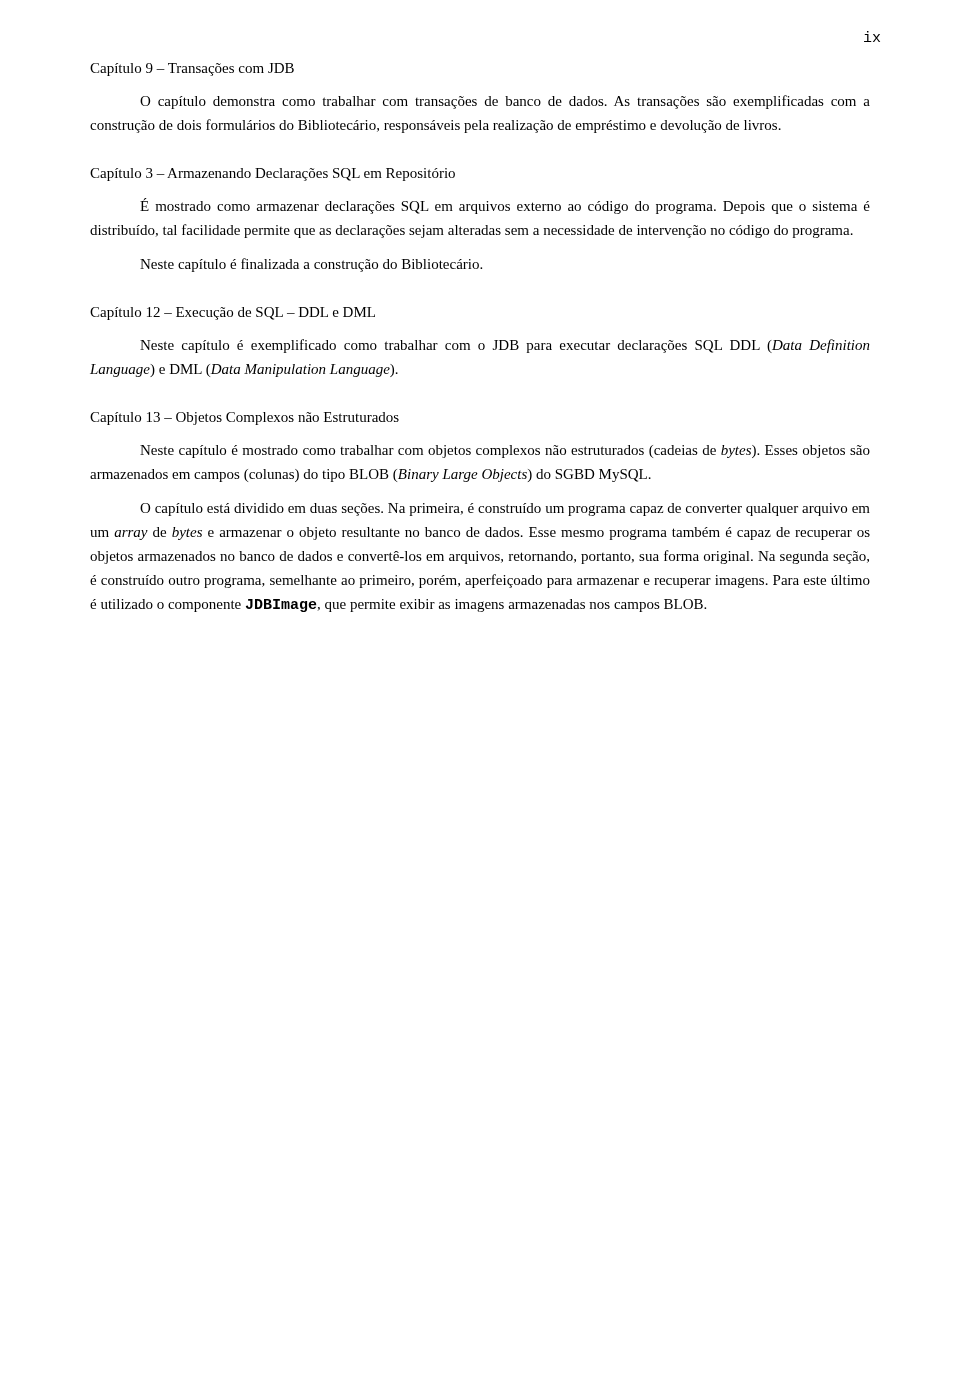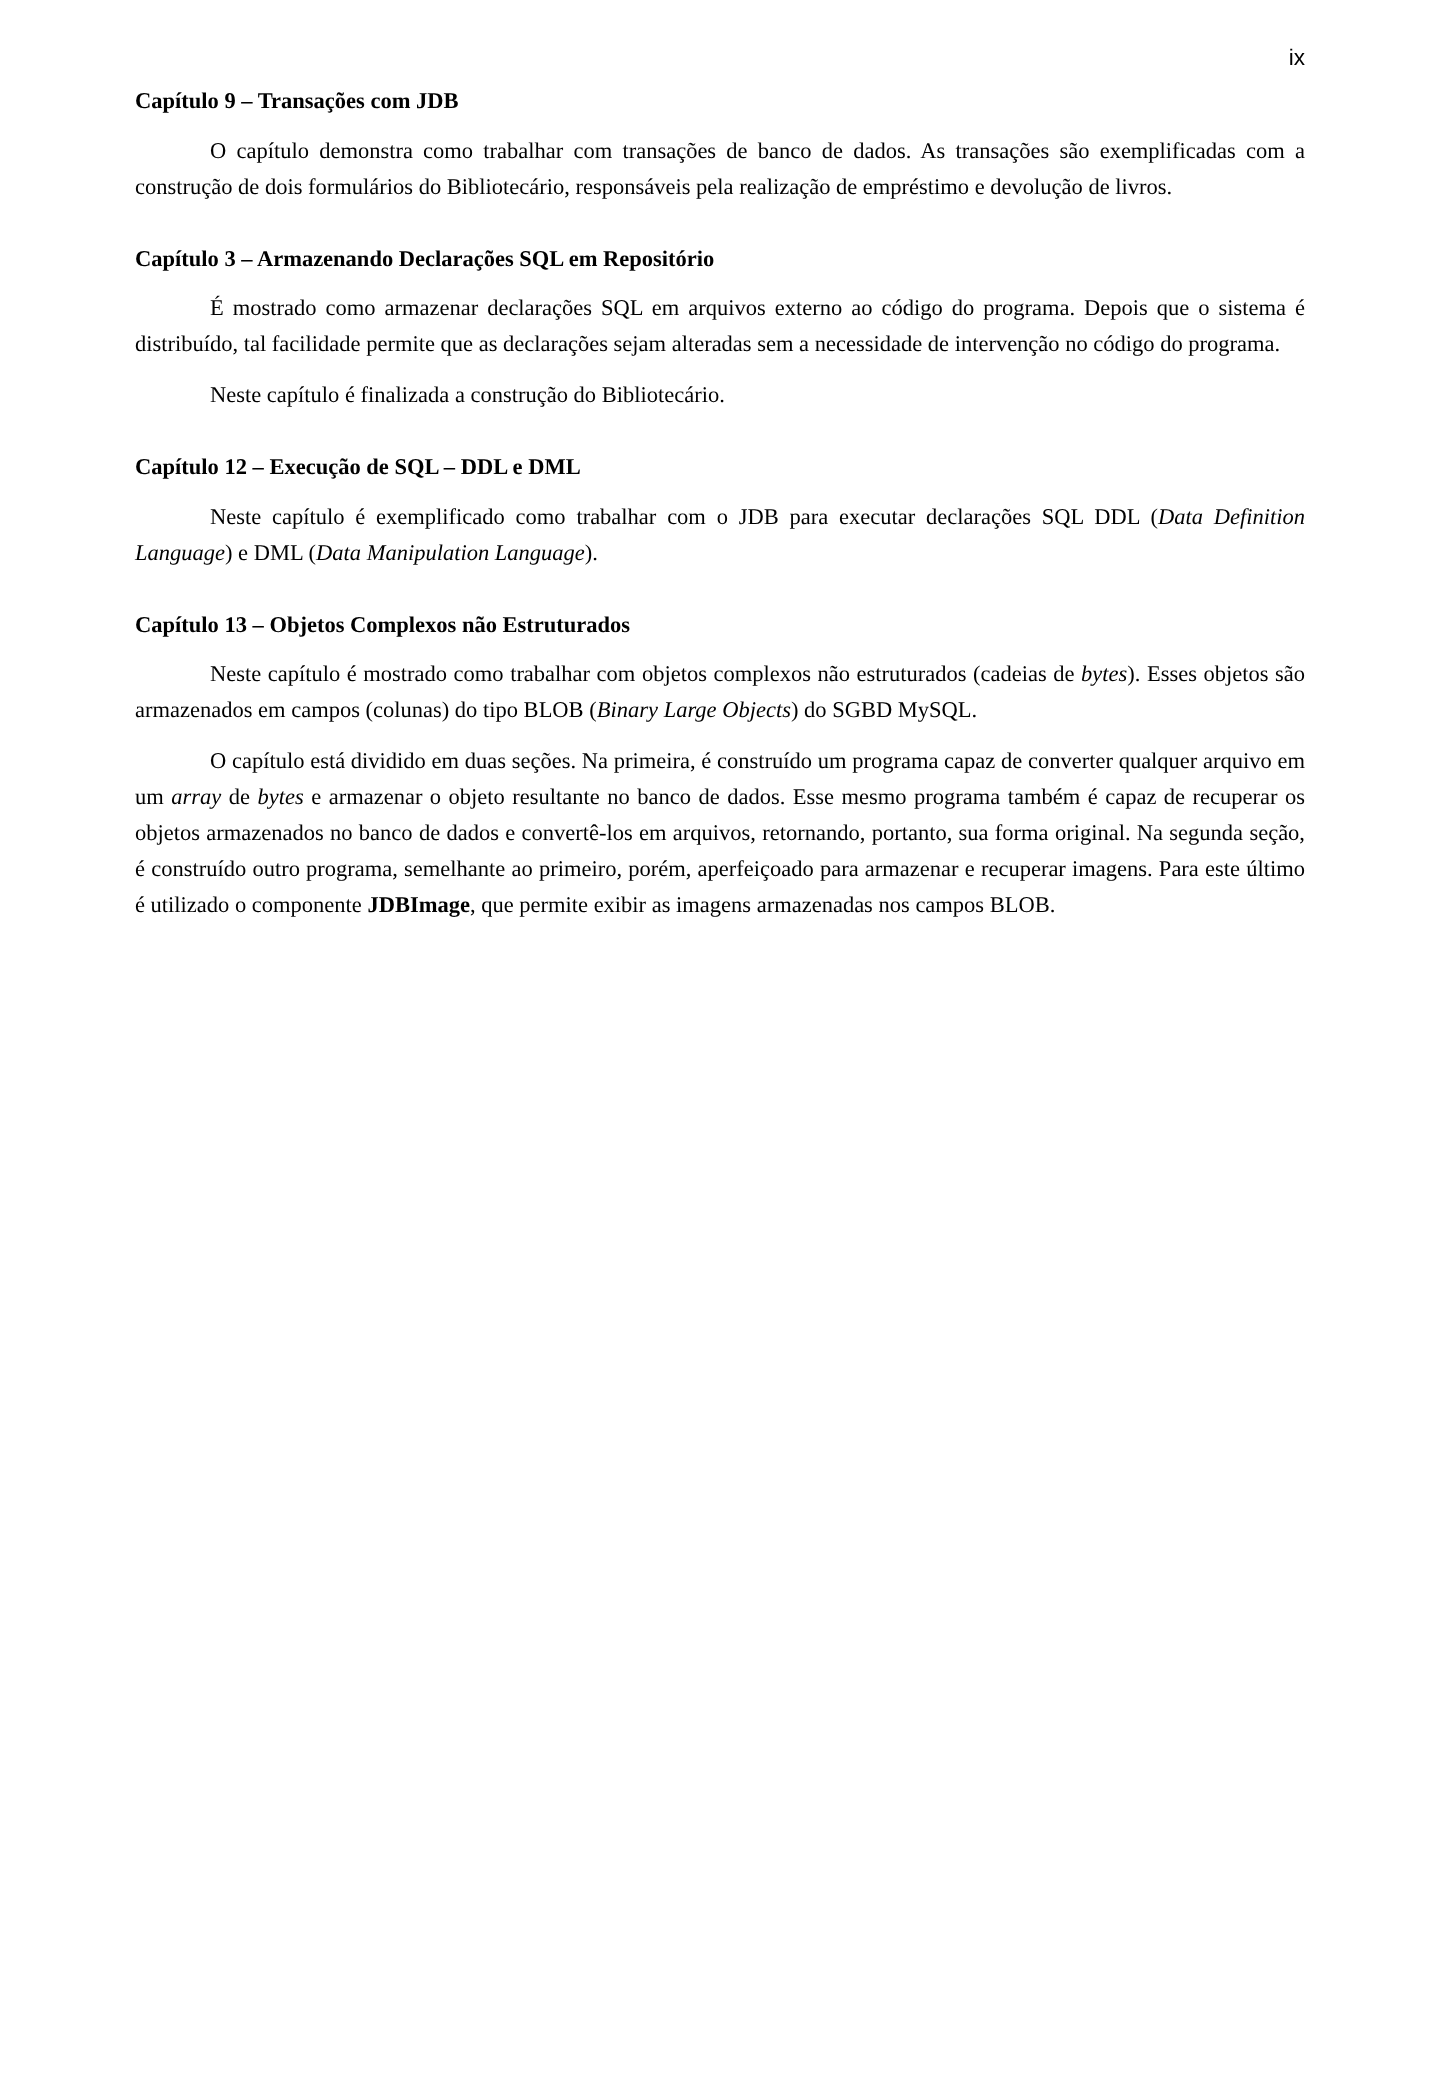--- a/index.html
+++ b/index.html
@@ -21,31 +21,31 @@
     .page {
       width: 960px;
       min-height: 1398px;
       padding: 60px 90px 60px 90px;
       position: relative;
     }
 
     .page-number {
       position: absolute;
       top: 30px;
-      right: 90px;
-      font-family: Liberation Sans, sans-serif;
+      right: 79px;
+      font-family: Liberation Mono, monospace;
       font-size: 15px;
     }
 
     .chapter-block {
       margin-bottom: 28px;
     }
 
     .chapter-title {
-      font-weight: bold;
+      font-weight: normal;
       font-size: 15px;
       margin-bottom: 12px;
     }
 
     .chapter-body {
       font-size: 15px;
       line-height: 1.6;
     }
 
     .chapter-body p {
@@ -55,21 +55,21 @@
 
     .indent {
       text-indent: 50px;
     }
 
     .italic {
       font-style: italic;
     }
 
     .monospace {
-      font-family: Liberation Serif, serif;
+      font-family: Liberation Mono, monospace;
       font-weight: bold;
     }
   </style>
 </head>
 <body>
 
 <div class="page">
   <div class="page-number">ix</div>
 
   <div class="chapter-block">

